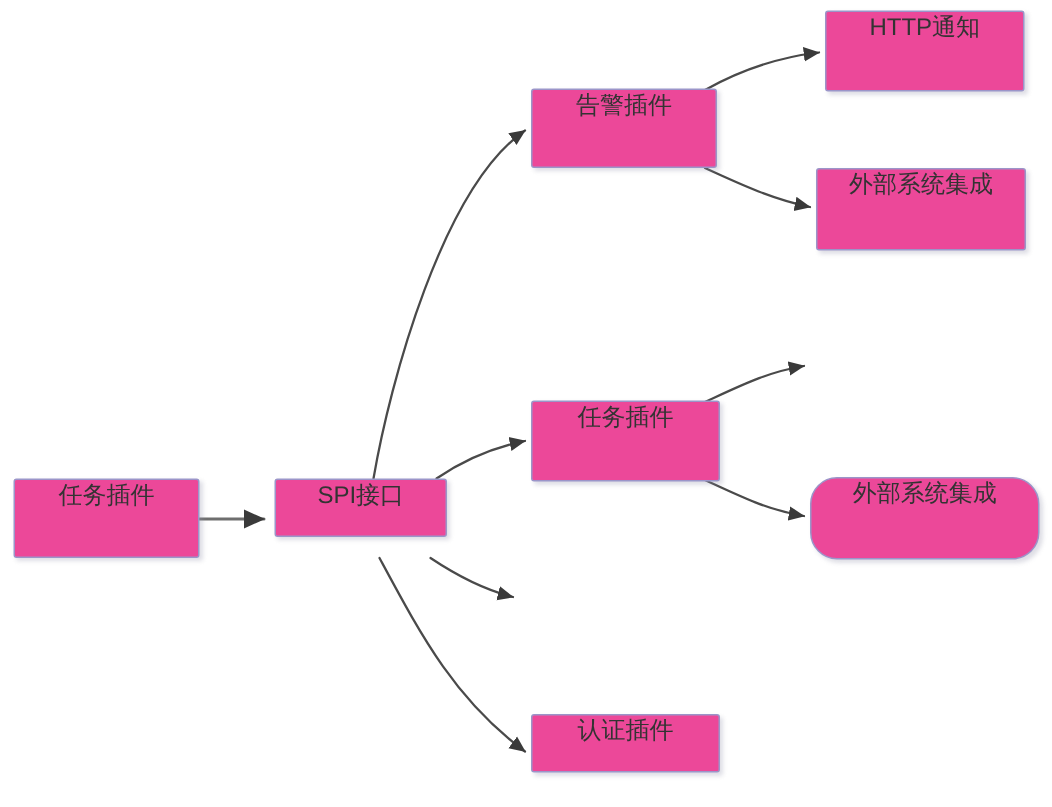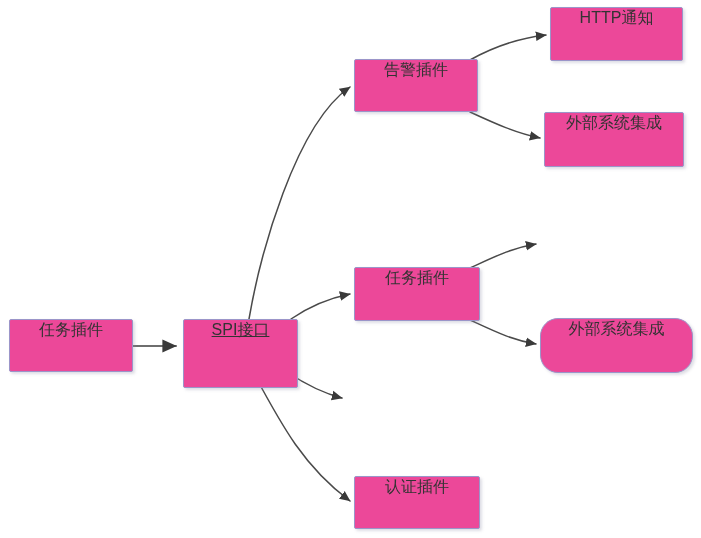--- a/index.html
+++ b/index.html
@@ -40,29 +40,29 @@
     border-radius: 2px;
     box-shadow: 2px 2px 3px rgba(145, 145, 170, 0.30);
     display: flex;
     align-items: flex-start;
     justify-content: center;
     color: #333333;
     font-size: 16px;
     white-space: nowrap;
   }
   #n-enterprise  { left: 9px;   top: 319px; width: 124px; height: 53px; }
-  #n-spi         { left: 183px; top: 319px; width: 115px; height: 69px; text-decoration: underline; }
+  #n-spi         { left: 183px; top: 319px; width: 115px; height: 39px; }
   #n-alert       { left: 354px; top: 59px;  width: 124px; height: 53px; }
   #n-http        { left: 550px; top: 7px;   width: 133px; height: 54px; }
   #n-custom      { left: 544px; top: 112px; width: 140px; height: 55px; }
   #n-internal    { left: 540px; top: 216px; width: 152px; height: 53px; }
   #n-task        { left: 354px; top: 267px; width: 126px; height: 54px; }
   #n-external    { left: 540px; top: 318px; width: 153px; height: 55px; border-radius: 18px; }
   #n-datasource  { left: 346px; top: 372px; width: 139px; height: 54px; }
-  #n-auth        { left: 354px; top: 476px; width: 126px; height: 53px; }
+  #n-auth        { left: 354px; top: 476px; width: 126px; height: 39px; }
 </style>
 </head>
 <body>
 
 <div class="stage">
 
   <svg class="edges" viewBox="0 0 701 538" aria-hidden="true">
     <defs>
       <marker id="arrowhead" viewBox="0 0 10 10" refX="8.5" refY="5" markerWidth="8" markerHeight="8" orient="auto-start-reverse">
         <path d="M 0 1 L 9 5 L 0 9 z" fill="#3A3A3A"></path>

